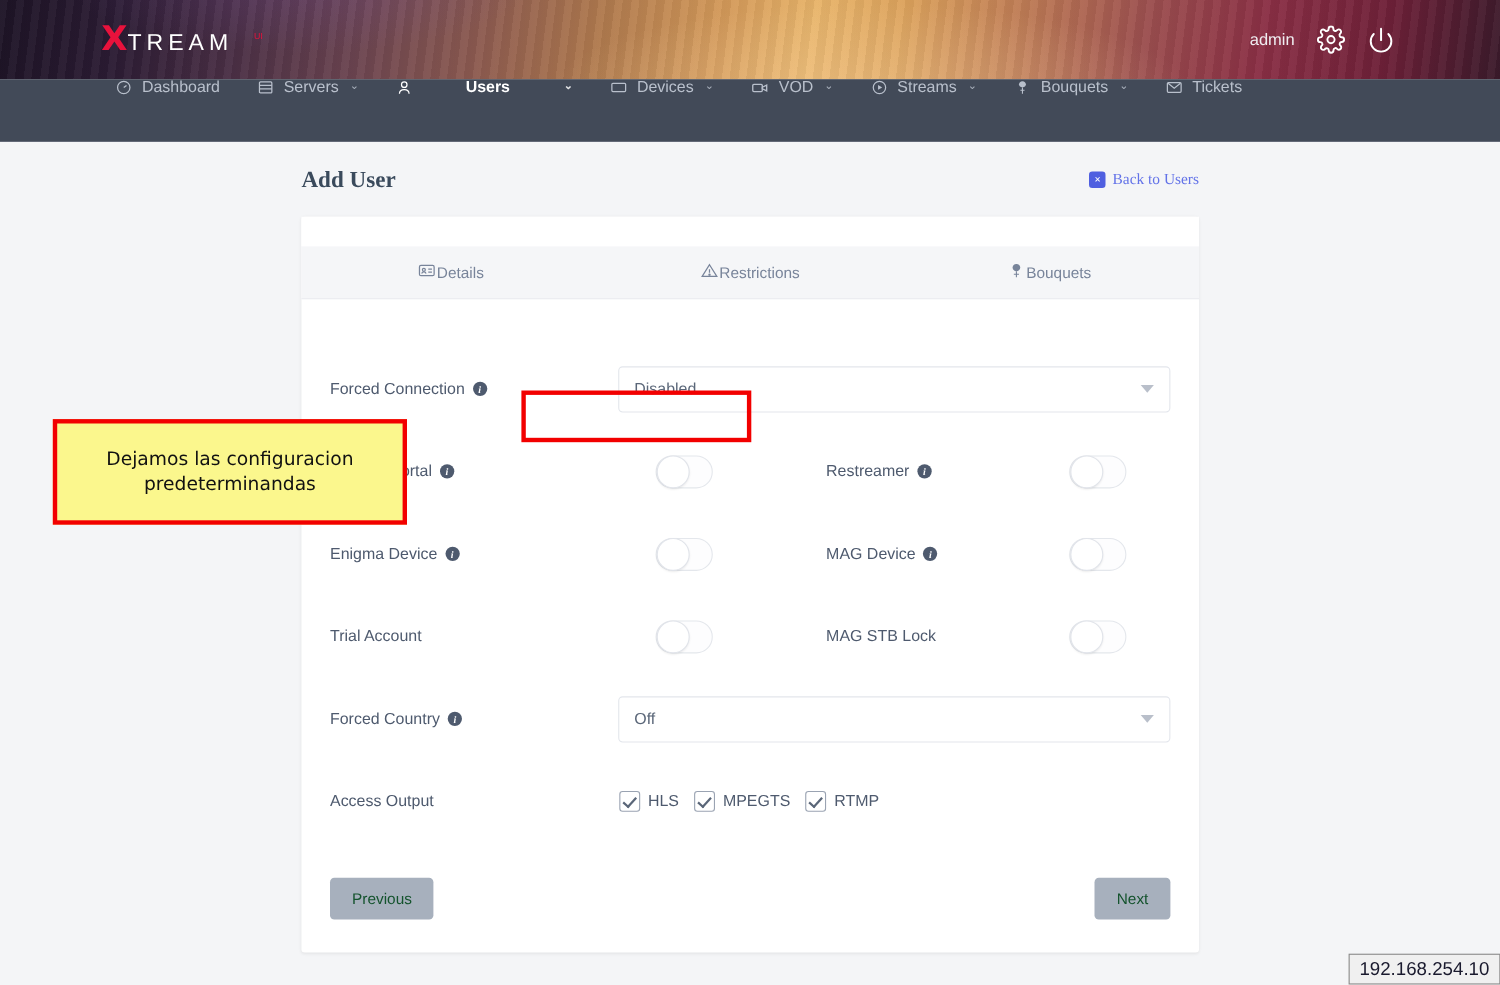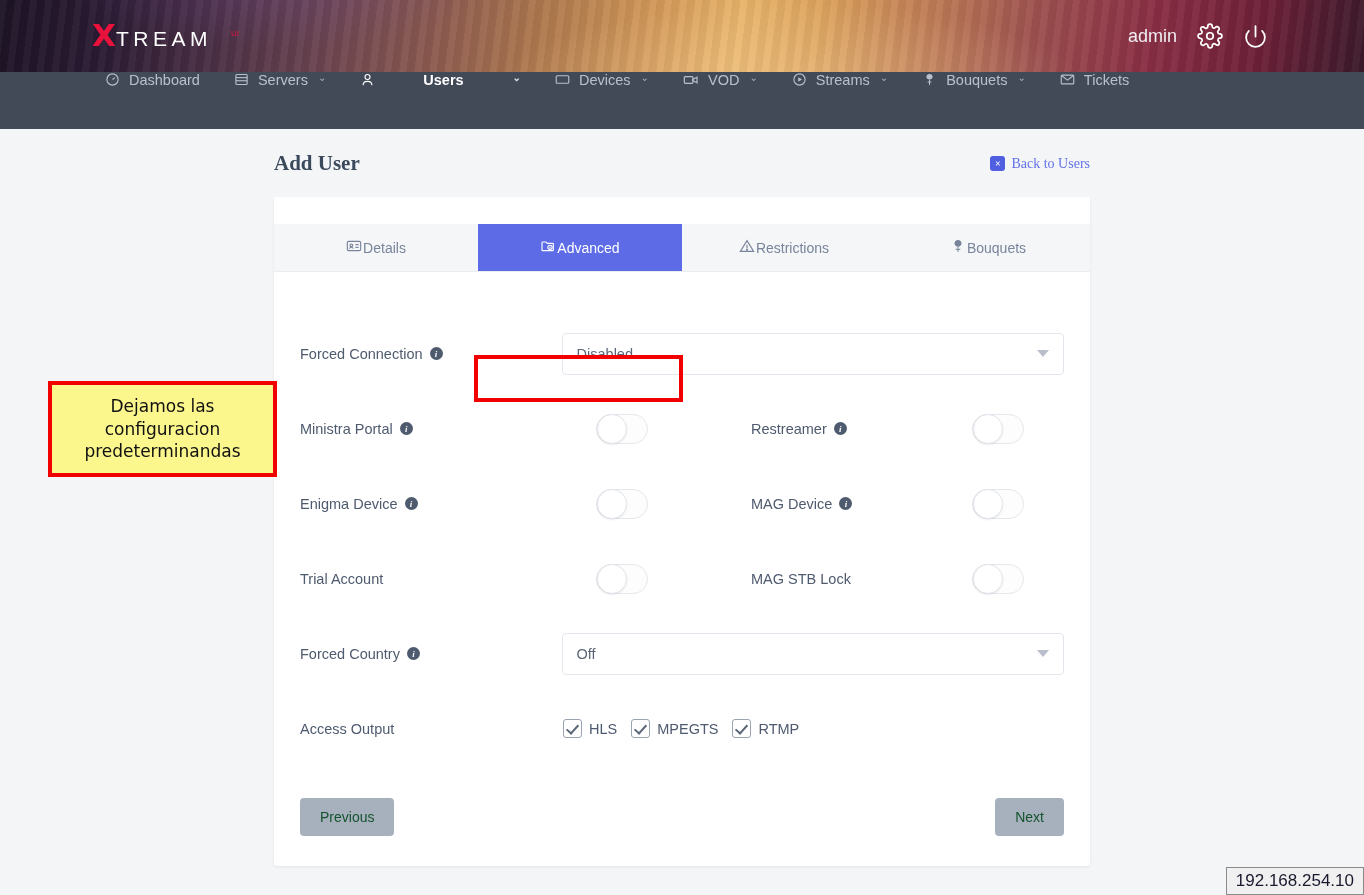--- a/index.html
+++ b/index.html
@@ -56,21 +56,21 @@
     font-weight: 400; line-height: 1; margin-left: 1px;
   }
   .logo-ui {
     color: #e8123c; font-size: 8px; letter-spacing: 0;
     position: relative; top: -10px; margin-left: 19px;
   }
   .banner-right {
     position: absolute; right: 96px; top: 0; height: 72px;
     display: flex; align-items: center; gap: 20px; z-index: 3;
   }
-  .admin-name { color: #f0eef2; font-size: 18px; }
+  .admin-name { color: #f0eef2; font-size: 15px; }
   .icon-btn { cursor: pointer; display:flex; align-items:center; }
 
   
   .navbar {
     height: 57px;
     background: #424a58;
     display: flex; align-items: center;
     padding-left: 88px;
     position: relative;
   }
@@ -196,21 +196,21 @@
     background: #a7b0bd; color: #14532d;
     border: none; border-radius: 4px;
     padding: 0 20px; height: 38px;
     font-size: 14px; font-family: "Liberation Sans", sans-serif;
     cursor: pointer;
   }
 
   
   .annot {
     position: absolute; left: 48px; top: 252px;
-    width: 229px; height: 96px;
+    width: 322px; height: 96px;
     background: #fbf78d; border: 4px solid #f20000;
     display: flex; align-items: center; justify-content: center;
     text-align: center; z-index: 60;
     font-size: 17px; line-height: 1.32; color: #111;
     font-family: "DejaVu Sans", sans-serif;
   }
   .hl-box {
     position: absolute; left: 474px; top: 226px;
     width: 209px; height: 47px;
     border: 4px solid #f20000; z-index: 55; pointer-events: none;
@@ -360,30 +360,20 @@
             <rect x="2" y="5" width="20" height="14" rx="2"></rect>
               <circle cx="8" cy="11" r="2"></circle>
               <path d="M5 16c.6-1.6 1.8-2.2 3-2.2s2.4.6 3 2.2"></path>
               <line x1="14" y1="10" x2="19" y2="10"></line>
               <line x1="14" y1="14" x2="19" y2="14"></line>
           </svg>
         </span>
         <span>Details</span>
       </div>
 
-      <div class="tab active">
-        <span>
-          <svg width="16" height="16" viewBox="0 0 24 24" fill="none" stroke="currentColor" stroke-width="1.7">
-            <path d="M3 7a1 1 0 0 1 1-1h5l2 2h8a1 1 0 0 1 1 1v9a1 1 0 0 1-1 1H4a1 1 0 0 1-1-1z"></path>
-            <circle cx="15" cy="14" r="3.2"></circle>
-              <line x1="15" y1="13" x2="15" y2="16"></line>
-          </svg>
-        </span>
-        <span>Advanced</span>
-      </div>
 
       <div class="tab">
         <span>
           <svg width="16" height="16" viewBox="0 0 24 24" fill="none" stroke="currentColor" stroke-width="1.7">
             <path d="M12 4L22 20H2z"></path>
               <line x1="12" y1="10" x2="12" y2="15"></line>
               <circle cx="12" cy="17.5" r=".8" fill="currentColor"></circle>
           </svg>
         </span>
         <span>Restrictions</span>

